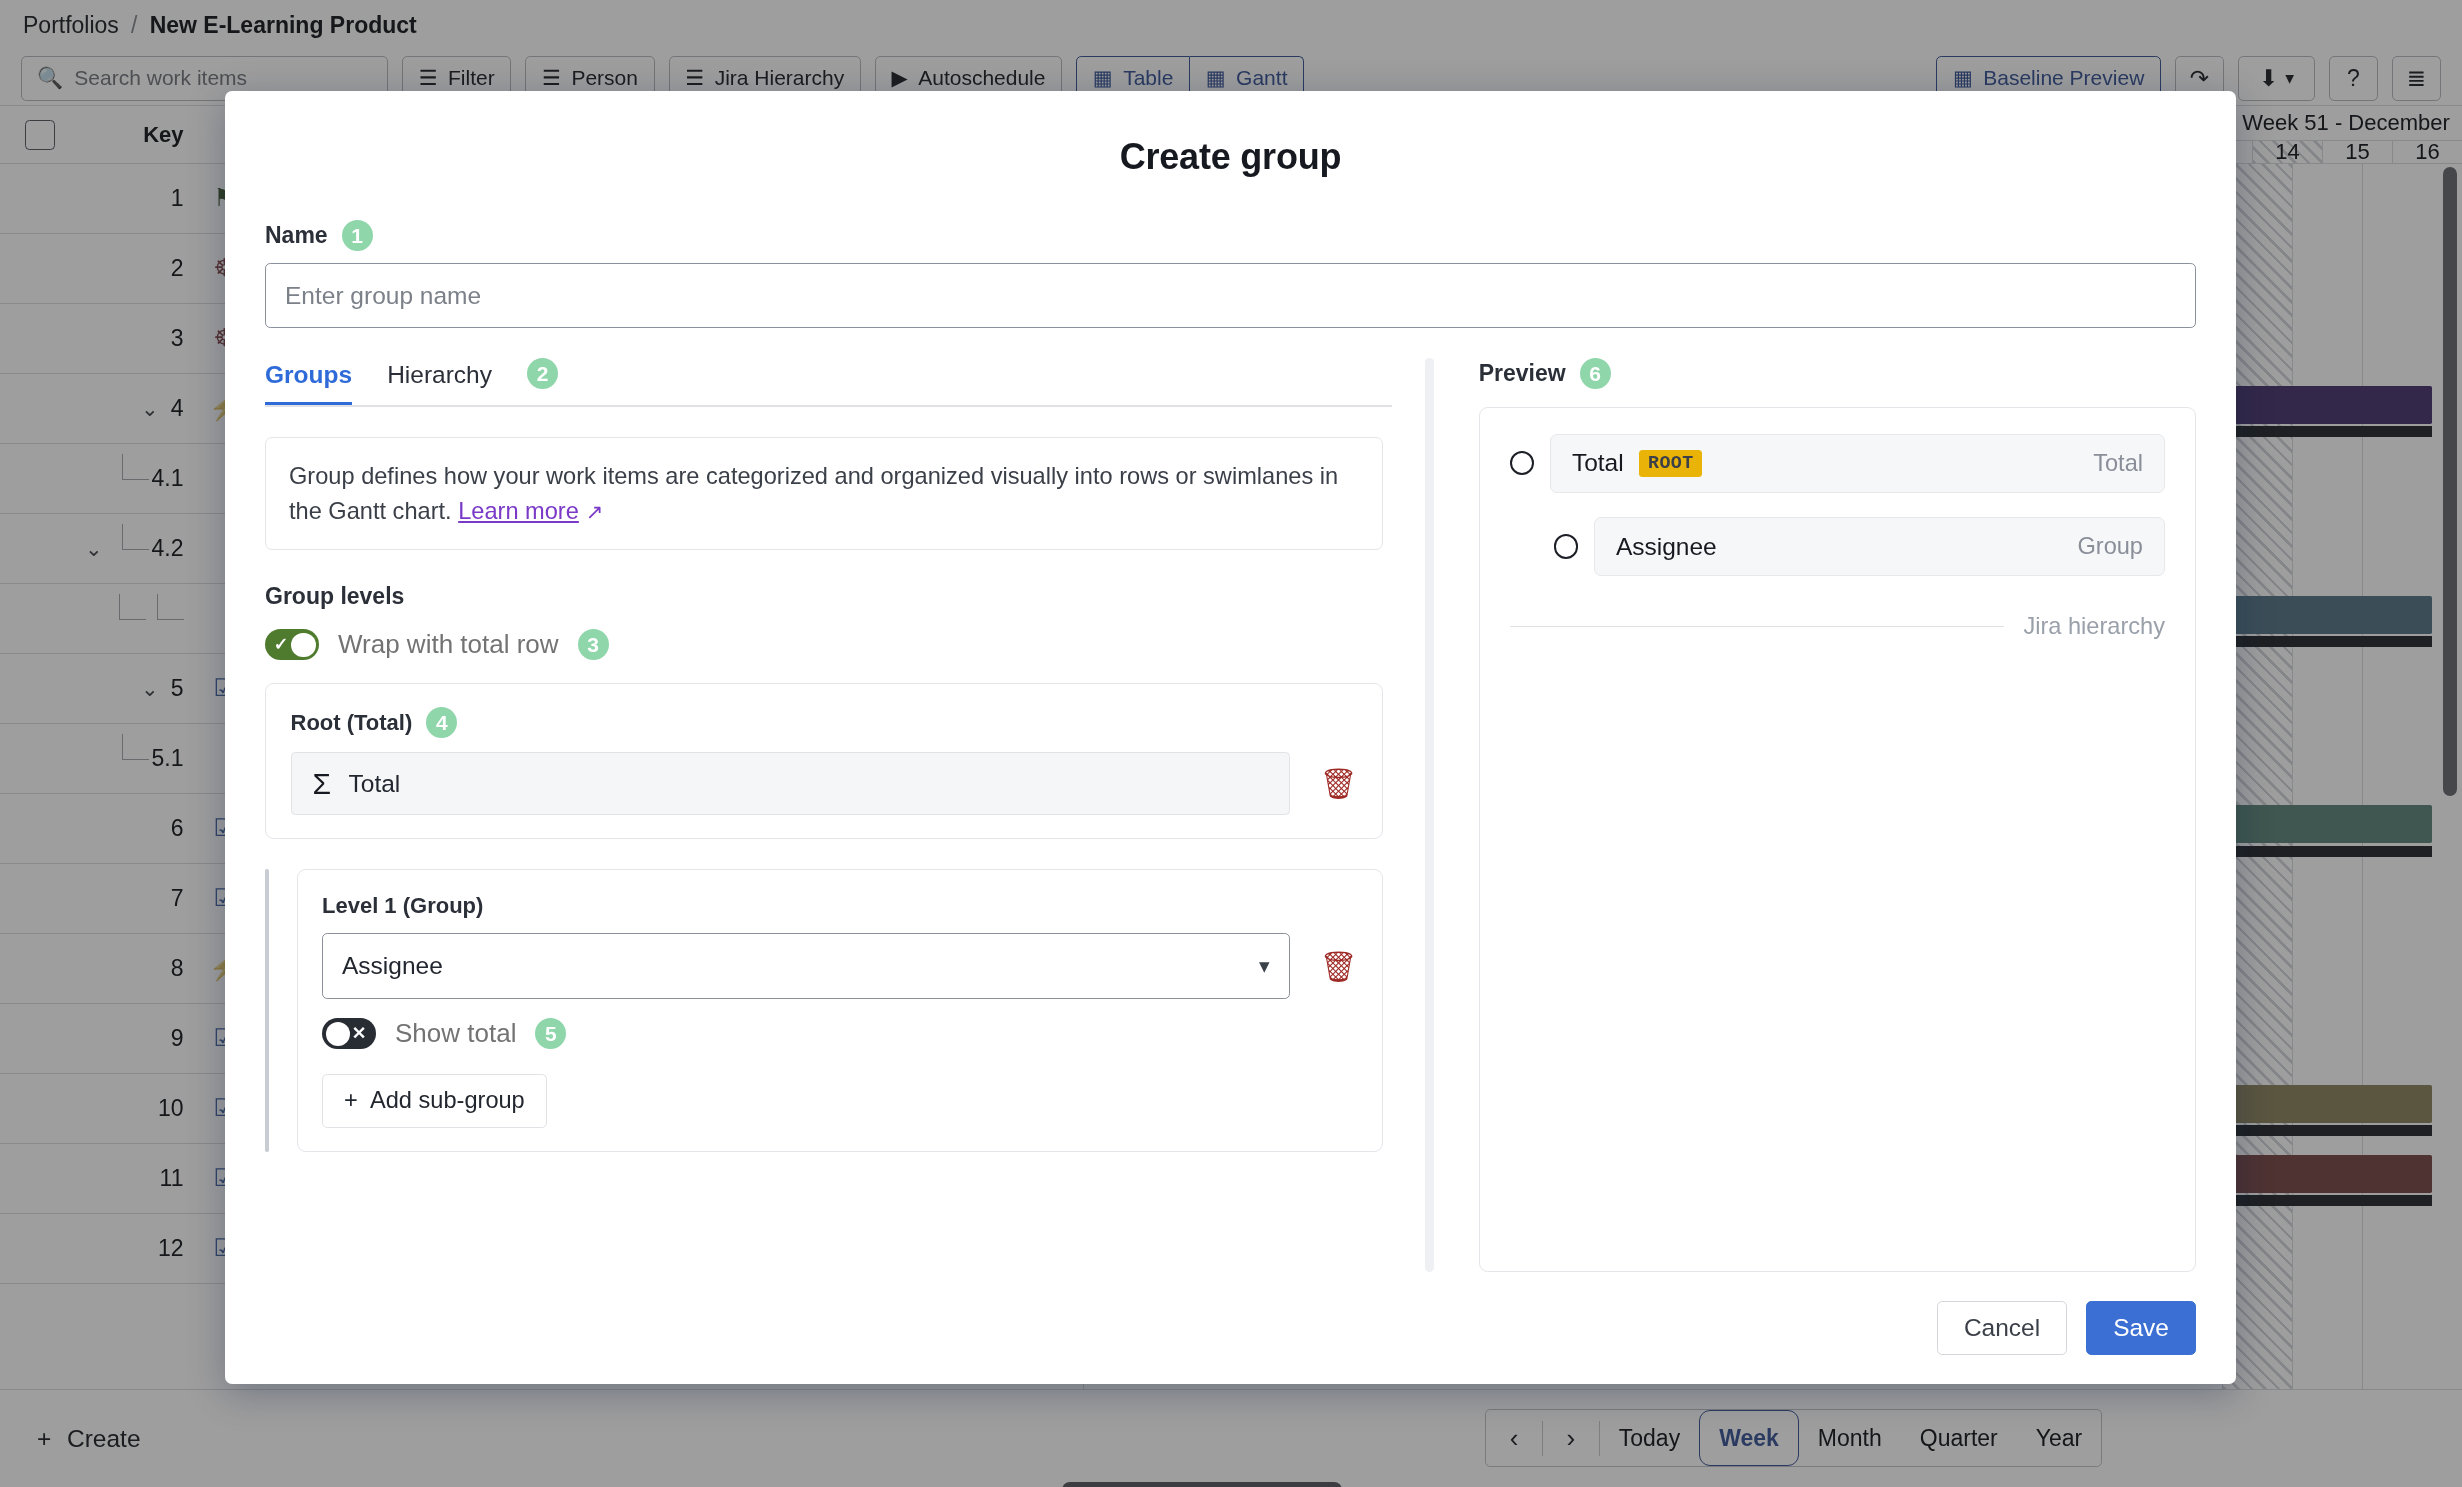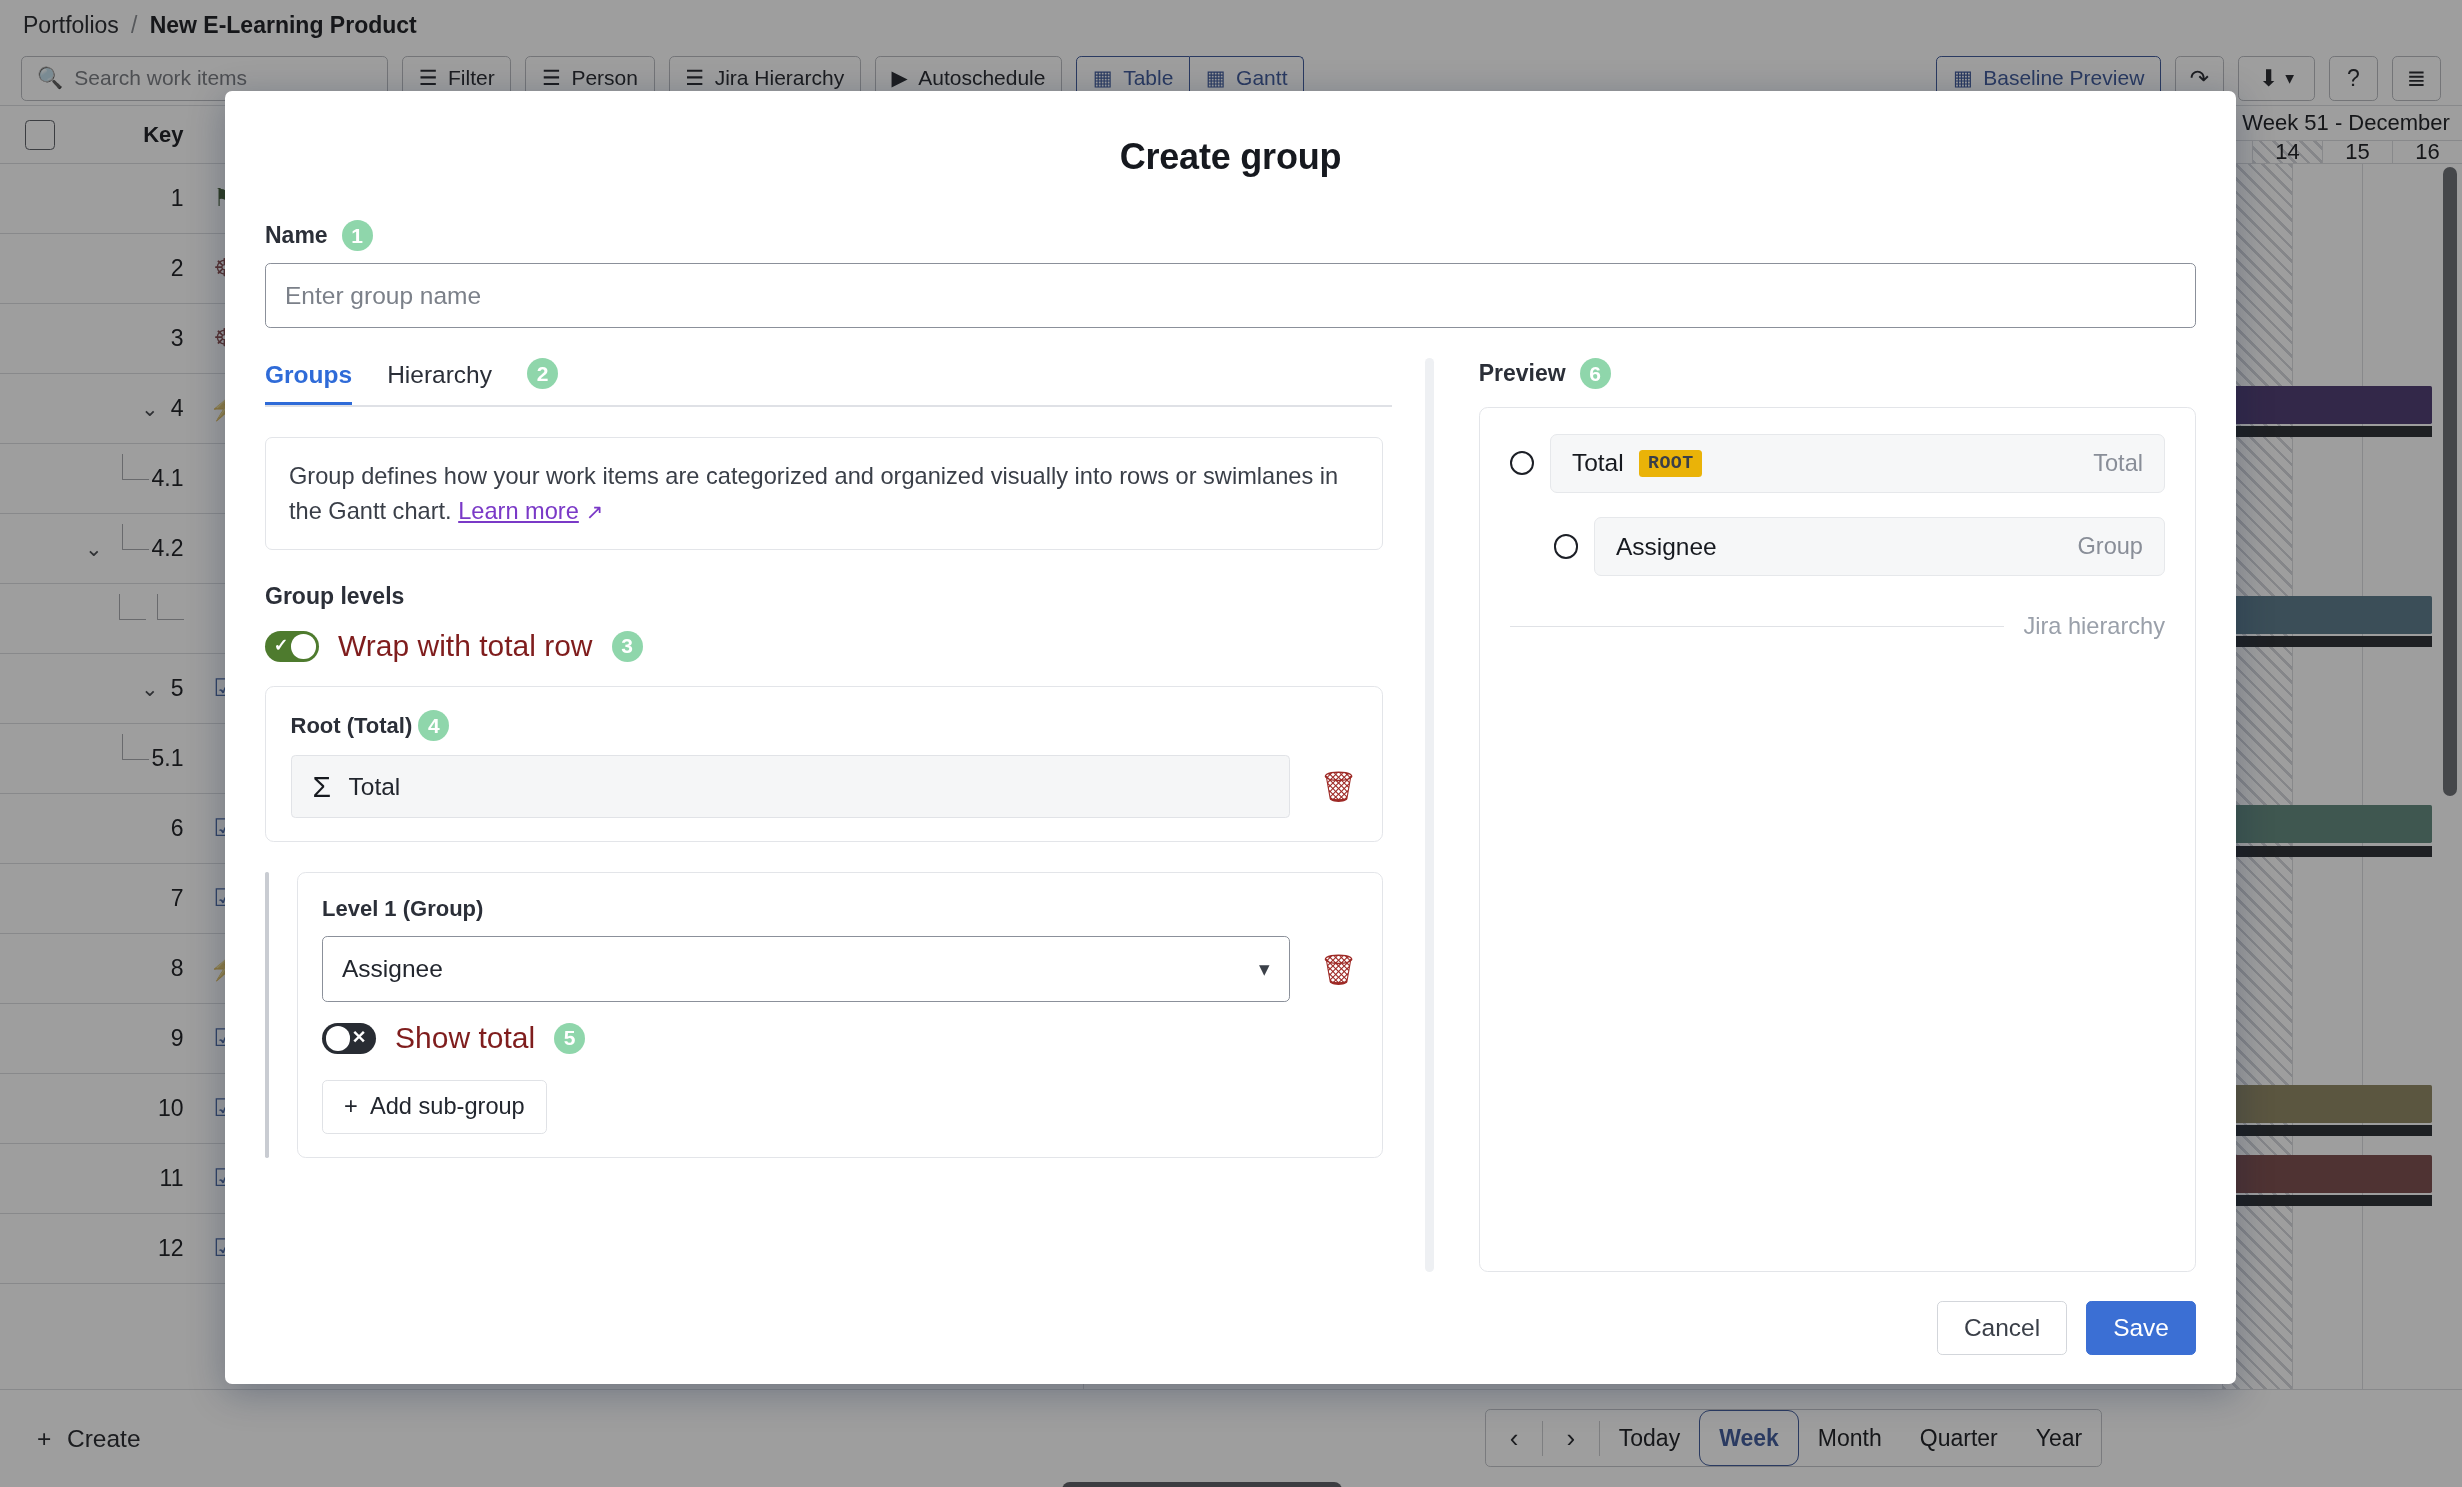--- a/index.html
+++ b/index.html
@@ -209,28 +209,28 @@
     position: absolute; top: 3.5px; width: 24.5px; height: 24.5px; border-radius: 50%; background: #fff;
   }
   .switch.on  .knob { right: 3.5px; }
   .switch.off .knob { left: 3.5px; }
   .switch .mark {
     position: absolute; top: 50%; transform: translateY(-50%);
     color: #fff; font-size: 17.5px; font-weight: 700; line-height: 1;
   }
   .switch.on  .mark { left: 8.7px; }
   .switch.off .mark { right: 9.6px; }
-  .toggle-label { font-size: 30px; color: #7f1d1d; }
+  .toggle-label { font-size: 26px; color: #737373; }
 
   .level-card {
     border: 0.9px solid #e3e5e9; border-radius: 8.7px; padding: 23px 24.5px;
   }
   #root-card { margin-top: 23px; width: 1118px; }
   .level-title { font-size: 22px; font-weight: 700; color: #2b2f38; }
-  .card-head-row { display: flex; align-items: center; gap: 6px; }
+  .card-head-row { display: flex; align-items: center; gap: 14px; }
 
   .row-with-trash { display: flex; align-items: center; gap: 30px; margin-top: 14px; }
   .readonly-field {
     flex: 1; height: 63px; background: #f5f6f7; border: 0.9px solid #e1e3e7; border-radius: 4.4px;
     display: flex; align-items: center; gap: 17.5px; padding: 0 21px;
     font-size: 24.5px; color: #22262e;
   }
   .sigma { font-size: 30px; font-weight: 400; color: #16191f; }
   .trash {
     width: 38px; text-align: center; font-size: 30px; color: #9e2a26; flex: none;

